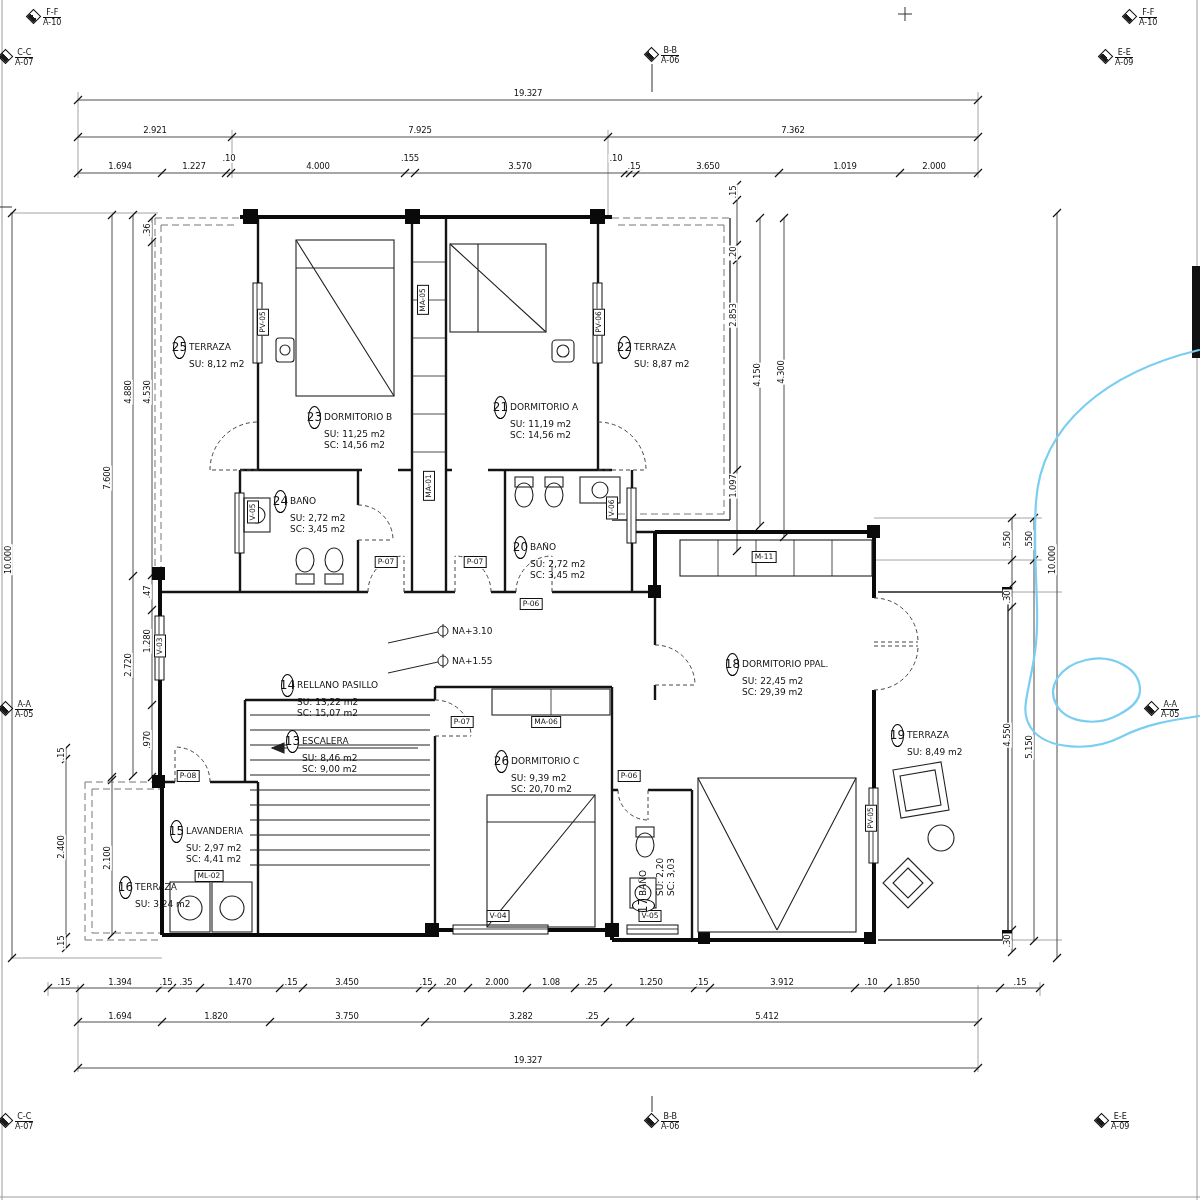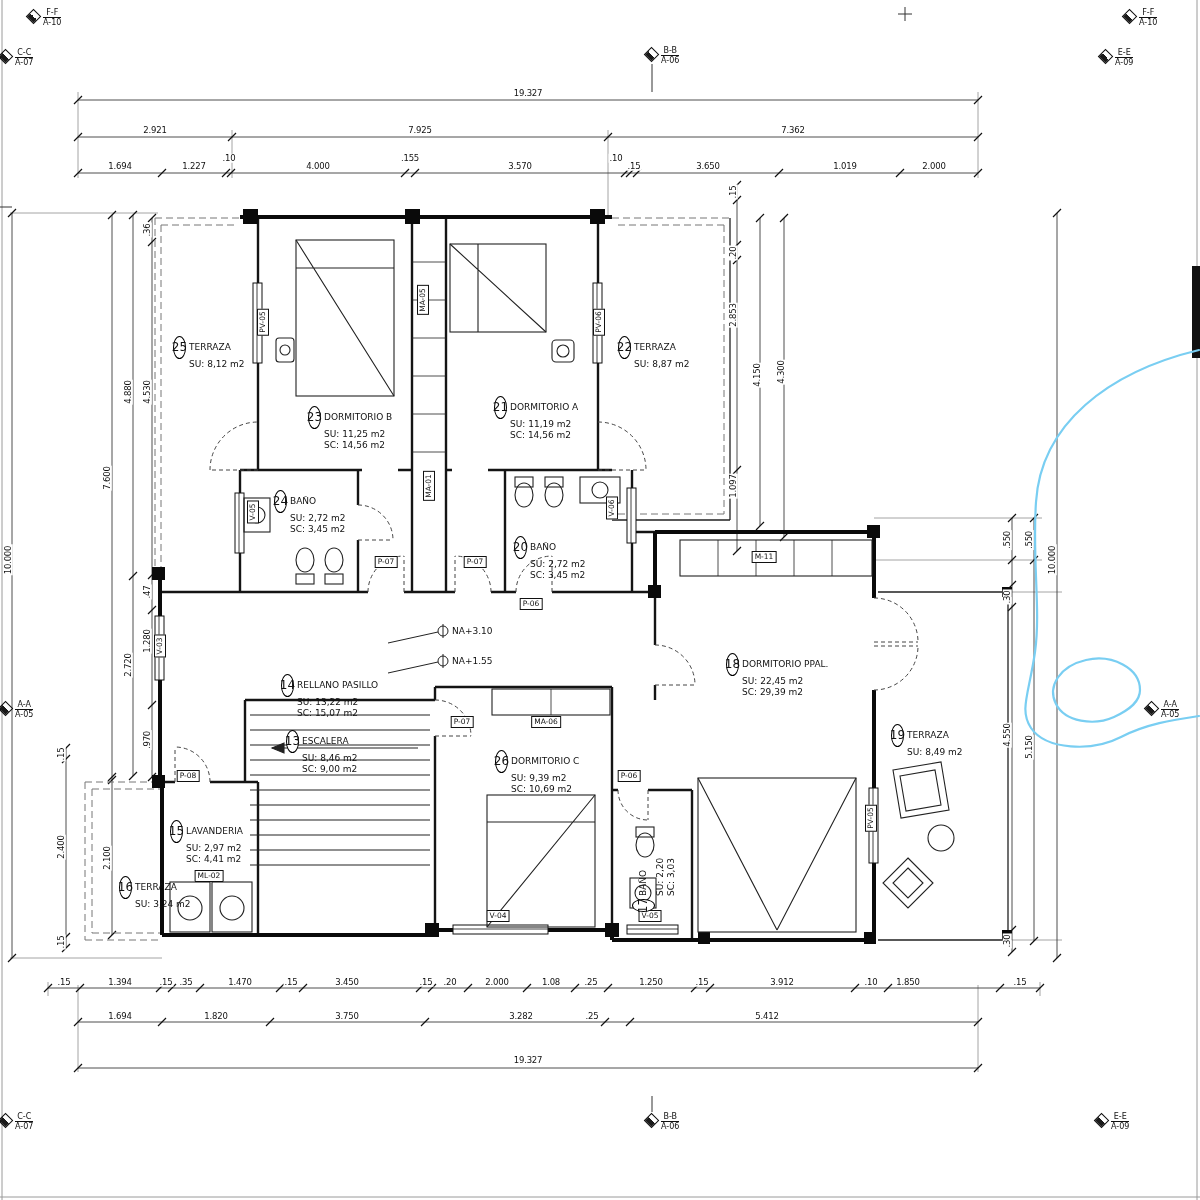--- a/index.html
+++ b/index.html
@@ -348,21 +348,21 @@
       </div>
       <div class="room-area">SU: 8,46 m2</div>
       <div class="room-area">SC: 9,00 m2</div>
     </div>
     <div class="room" style="left: 495px; top: 750px;">
       <div class="room-line1">
         <span class="room-num">26</span>
         <span>DORMITORIO C</span>
       </div>
       <div class="room-area">SU: 9,39 m2</div>
-      <div class="room-area">SC: 10,69 m2</div>
+      <div class="room-area">SC: 20,70 m2</div>
     </div>
     <div class="room" style="left: 891px; top: 724px;">
       <div class="room-line1">
         <span class="room-num">19</span>
         <span>TERRAZA</span>
       </div>
       <div class="room-area">SU: 8,49 m2</div>
     </div>
     <div class="room" style="left: 170px; top: 820px;">
       <div class="room-line1">

